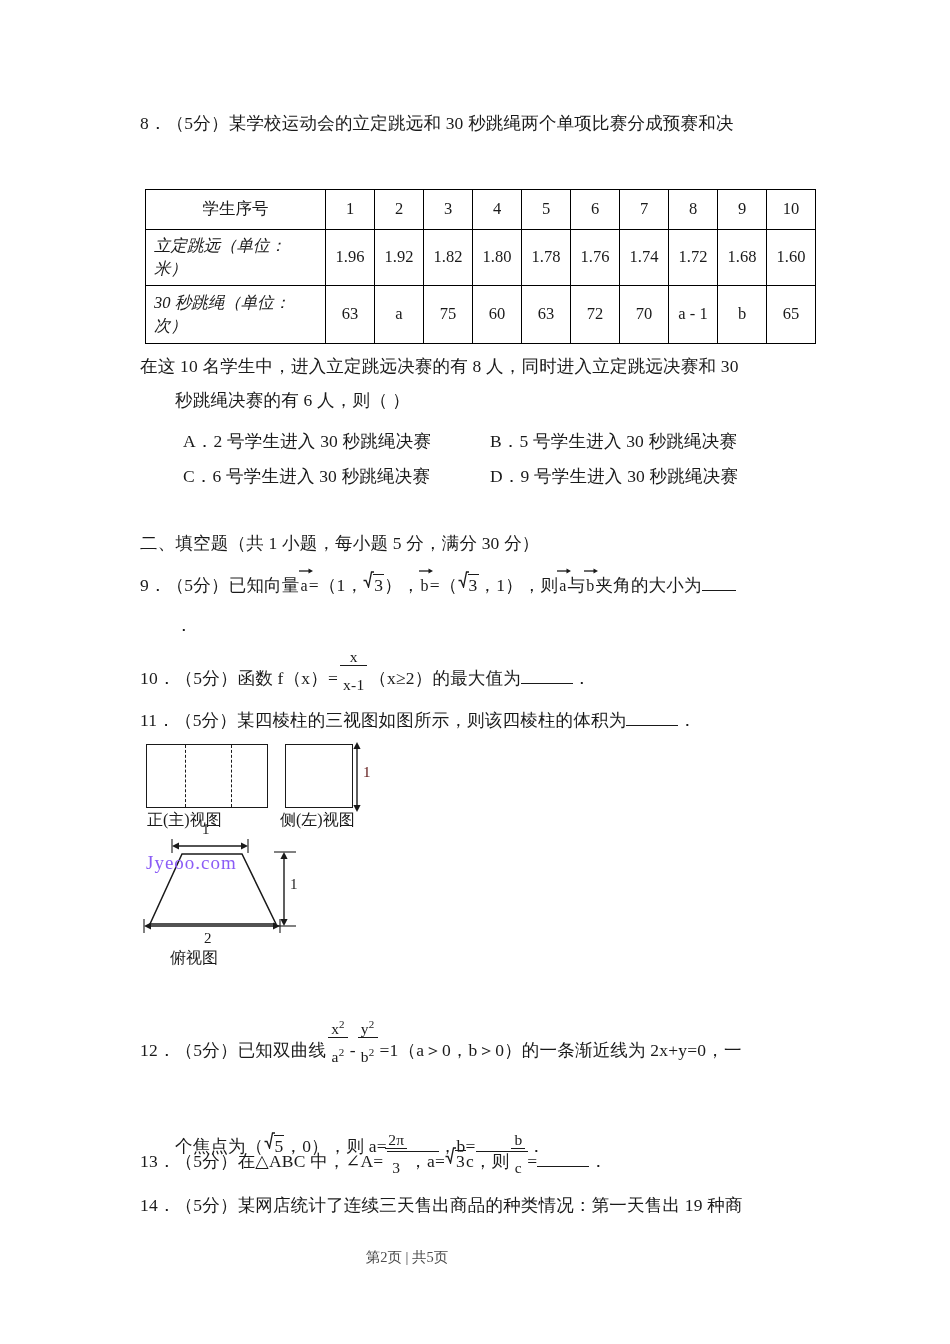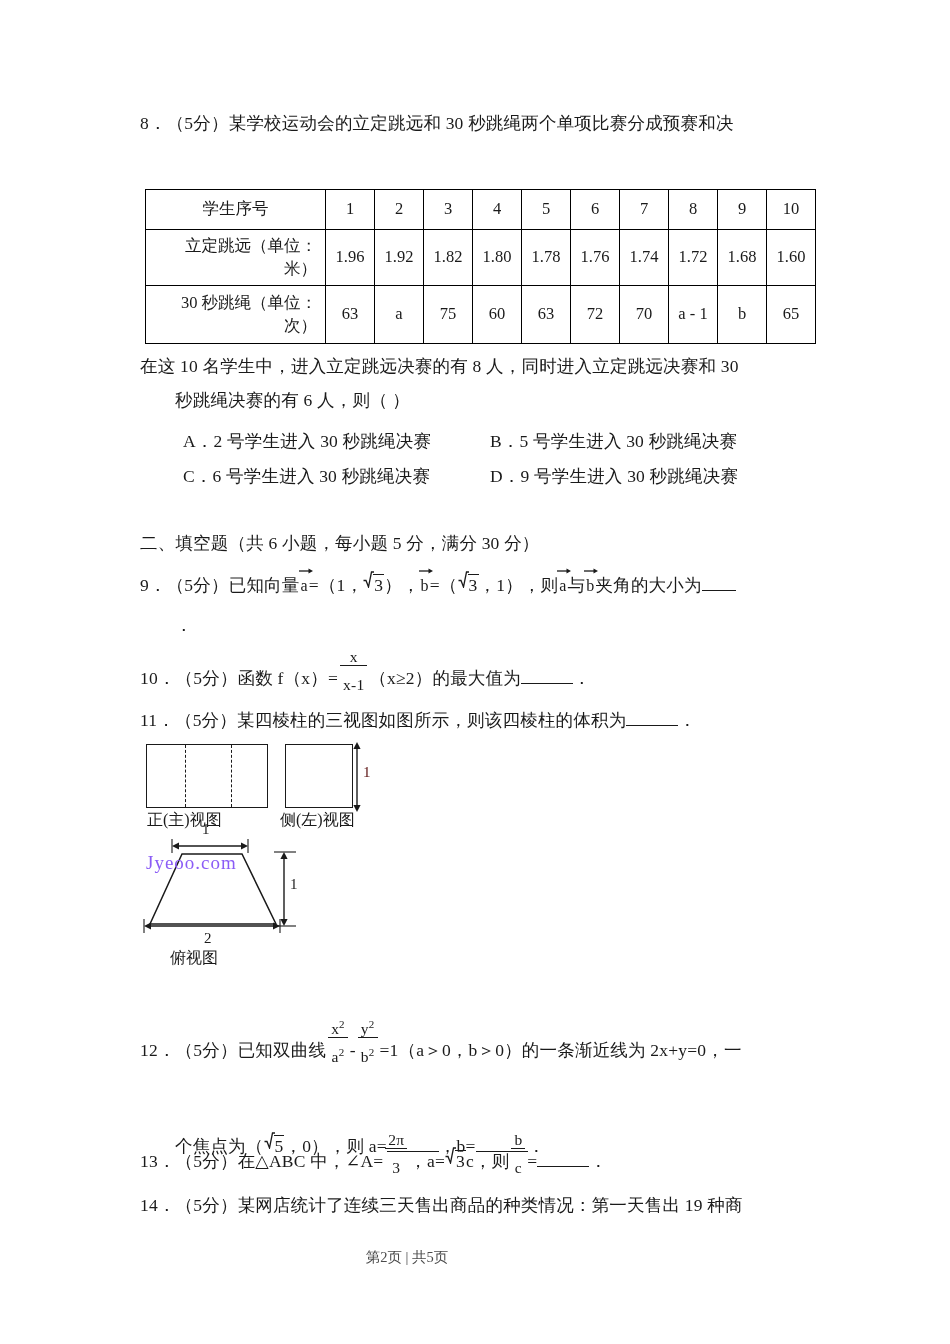--- a/index.html
+++ b/index.html
@@ -52,22 +52,23 @@
     width: 180px;
     padding: 3px 6px;
   }
   .tbl td.datacell {
     width: 49px;
   }
   .tbl tr.r1 td { height: 40px; }
   .tbl tr.r2 td { height: 56px; }
   .tbl tr.r3 td { height: 58px; }
   .tbl td.lbl {
-    text-align: right;
+    text-align: left;
     padding: 2px 8px;
+    font-style: italic;
   }
 
   
   #q8-l3 { left: 140px; top: 353px; }
   #q8-l4 { left: 175px; top: 387px; }
   #q8-a  { left: 183px; top: 428px; }
   #q8-b  { left: 490px; top: 428px; }
   #q8-c  { left: 183px; top: 463px; }
   #q8-d  { left: 490px; top: 463px; }
 
@@ -254,21 +255,21 @@
     </table>
 
   <div class="qline" id="q8-l3">在这 10 名学生中，进入立定跳远决赛的有 8 人，同时进入立定跳远决赛和 30</div>
   <div class="qline" id="q8-l4">秒跳绳决赛的有 6 人，则（      ）</div>
 
   <div class="qline" id="q8-a">A．2 号学生进入 30 秒跳绳决赛</div>
   <div class="qline" id="q8-b">B．5 号学生进入 30 秒跳绳决赛</div>
   <div class="qline" id="q8-c">C．6 号学生进入 30 秒跳绳决赛</div>
   <div class="qline" id="q8-d">D．9 号学生进入 30 秒跳绳决赛</div>
 
-  <div class="qline" id="sec2">二、填空题（共 6 小题，每小题 5 分，满分 30 分）</div>
+  <div class="qline" id="sec2">二、填空题（共 1 小题，每小题 5 分，满分 30 分）</div>
 
   <div class="qline" id="q9">
     <span>9．（5分）已知向量</span><span class="vec"><svg class="arw" viewBox="0 0 14 8">
           <line x1="0" y1="5" x2="12" y2="5" stroke="#1a1a1a" stroke-width="1.3"></line>
           <polygon points="14,5 9.5,2.6 9.5,7.4" fill="#1a1a1a"></polygon>
         </svg><span>a</span></span><span>=（1，</span><span class="rad"><svg class="radsym" viewBox="0 0 11 17">
           <polyline points="0.5,9.5 3,9.5 5.5,16 8.5,1 11,1" fill="none" stroke="#1a1a1a" stroke-width="1.3"></polyline>
         </svg><span class="radbody">3</span></span><span>），</span><span class="vec"><svg class="arw" viewBox="0 0 14 8">
           <line x1="0" y1="5" x2="12" y2="5" stroke="#1a1a1a" stroke-width="1.3"></line>
           <polygon points="14,5 9.5,2.6 9.5,7.4" fill="#1a1a1a"></polygon>

